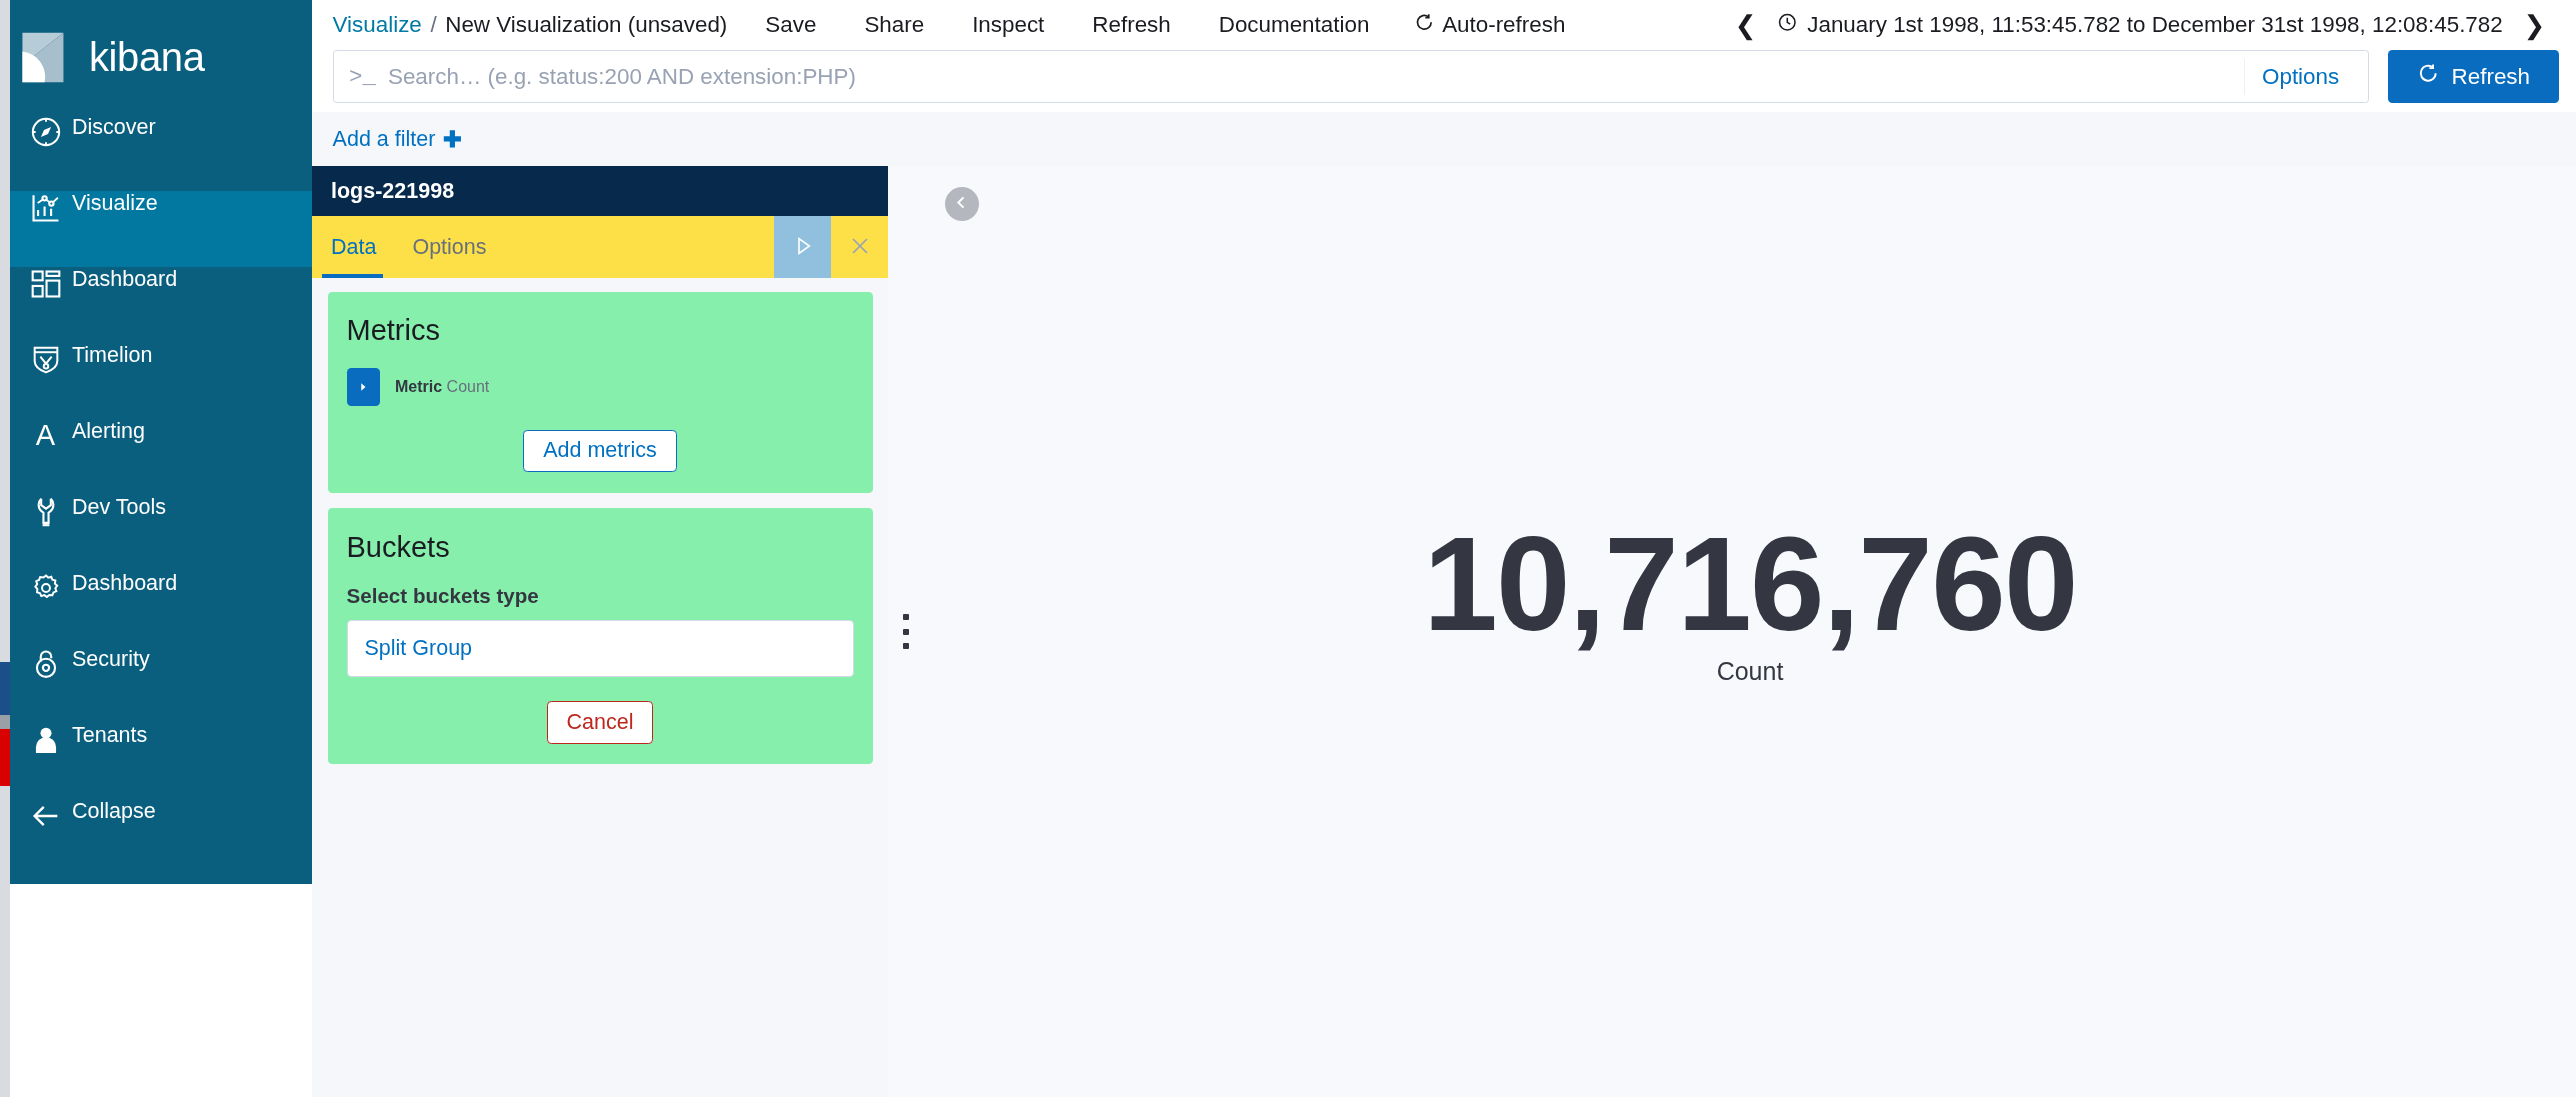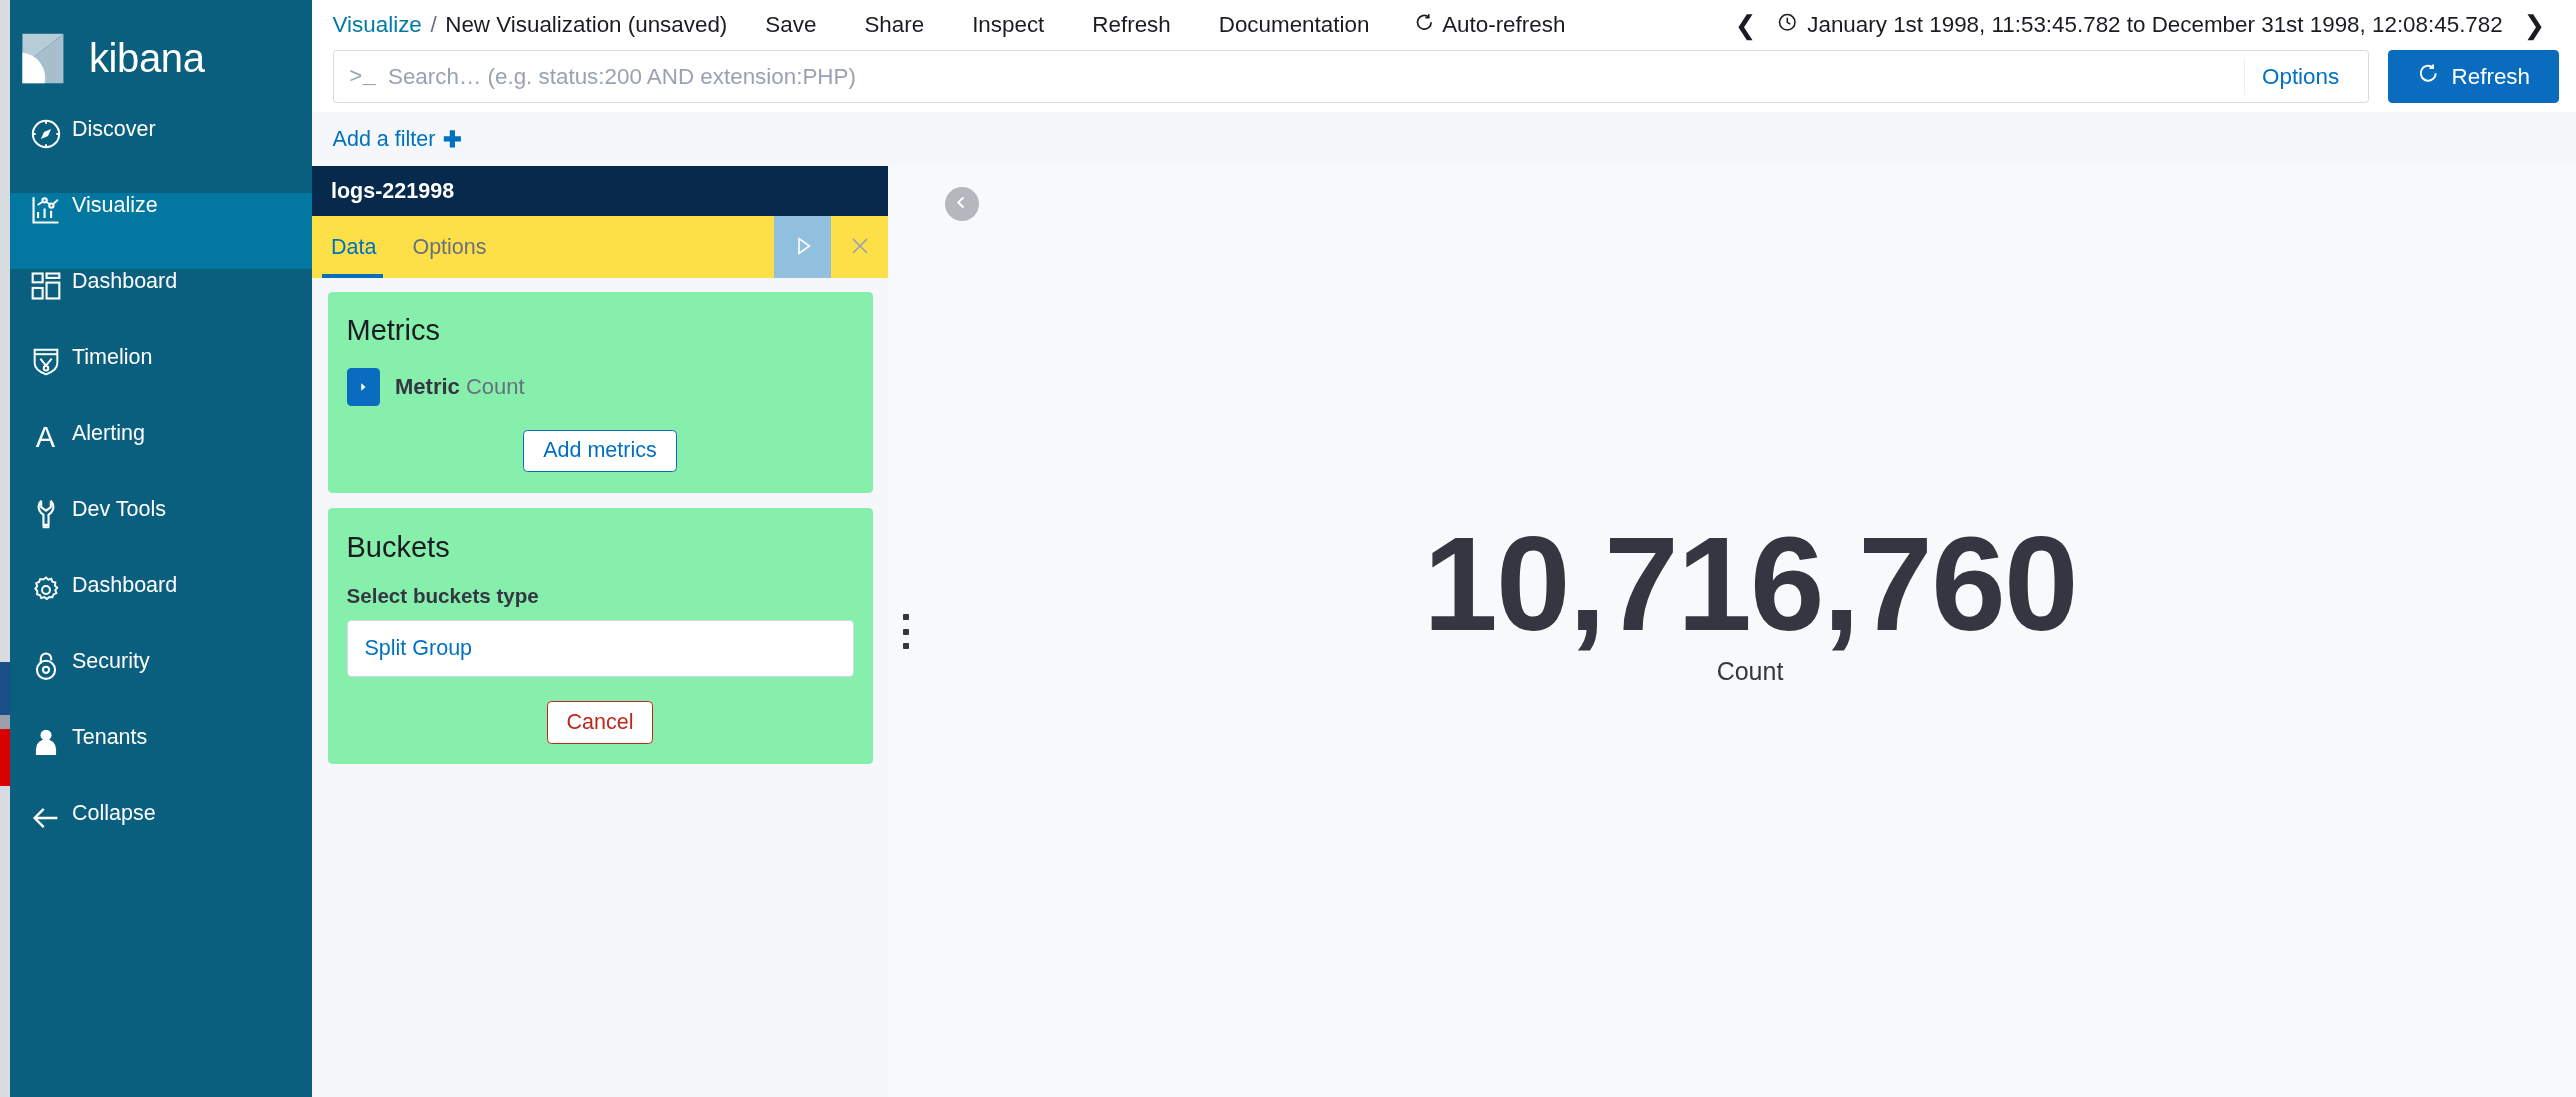--- a/index.html
+++ b/index.html
@@ -12,21 +12,21 @@
   .app { position: relative; width: 2576px; height: 1097px; display: flex; }
 
   
   .edge-strip { position: absolute; left: 0; top: 0; width: 9.5px; height: 1097px; background: #d8dbe0; z-index: 30; }
   .edge-strip .seg-blue { position: absolute; left: 0; top: 662px; width: 9.5px; height: 53px; background: #1a4f8a; }
   .edge-strip .seg-gray { position: absolute; left: 0; top: 715px; width: 9.5px; height: 13.8px; background: #9aa0a8; }
   .edge-strip .seg-red  { position: absolute; left: 0; top: 729px; width: 9.5px; height: 57px; background: #d80000; }
 
   
   .sidebar {
-    width: 312px; height: 1097px; background: #0a5f7f;
+    width: 312px; height: 884px; background: #0a5f7f;
     flex: 0 0 312px; position: relative; z-index: 20;
     display: flex; flex-direction: column;
     color: #ffffff;
   }
   .brand { height: 117px; display: flex; align-items: center; padding-left: 19px; gap: 17px; }
   .brand-mark { width: 53px; height: 53px; position: relative; flex: 0 0 53px; }
   .brand-name { font-size: 40px; font-weight: 400; letter-spacing: -0.4px; color: #ffffff; }
 
   .nav { display: flex; flex-direction: column; }
   .nav-item {
@@ -91,21 +91,21 @@
   .ed-tab.active::after { content:""; position: absolute; left: 10.3px; right: 10.3px; bottom: 0; height: 4.3px; background: #0a6cbf; }
   .ed-tab-spacer { flex: 1 1 auto; }
   .ed-apply { width: 57px; background: #90c0dd; display: flex; align-items: center; justify-content: center; cursor: pointer; }
   .ed-close { width: 57px; display: flex; align-items: center; justify-content: center; cursor: pointer; }
 
   .ed-scroll { flex: 1 1 auto; padding: 13.8px 15.5px; overflow: hidden; }
   .card { background: #86efac; border-radius: 4.3px; padding: 22.4px 19px 20.6px 19px; margin-bottom: 15.5px; }
   .card h3 { font-size: 29px; font-weight: 400; color: #1a1c21; margin-bottom: 20.6px; }
   .metric-row { display: flex; align-items: center; gap: 15.5px; }
   .metric-toggle { width: 33px; height: 38px; background: #0a6cbf; border-radius: 4.3px; display: flex; align-items: center; justify-content: center; cursor: pointer; }
-  .metric-text { font-size: 22px; color: #69707d; }
+  .metric-text { font-size: 16px; color: #69707d; }
   .metric-text b { color: #343741; font-weight: 700; }
   .card-btnrow { display: flex; justify-content: center; margin-top: 24px; }
   .btn-outline {
     border: 0.9px solid #0a6cbf; color: #0071c2; background: #fff; border-radius: 4.3px;
     padding: 7.7px 19px; font-size: 21.5px; cursor: pointer; font-family: "Liberation Sans", sans-serif;
   }
   .btn-outline.danger { border-color: #bd271e; color: #bd271e; }
   .field-label { font-size: 20.6px; font-weight: 700; color: #343741; margin-bottom: 12px; }
   .select-box {
     border: 0.9px solid #d3dae6; border-radius: 4.3px; height: 57px; display: flex; align-items: center;

